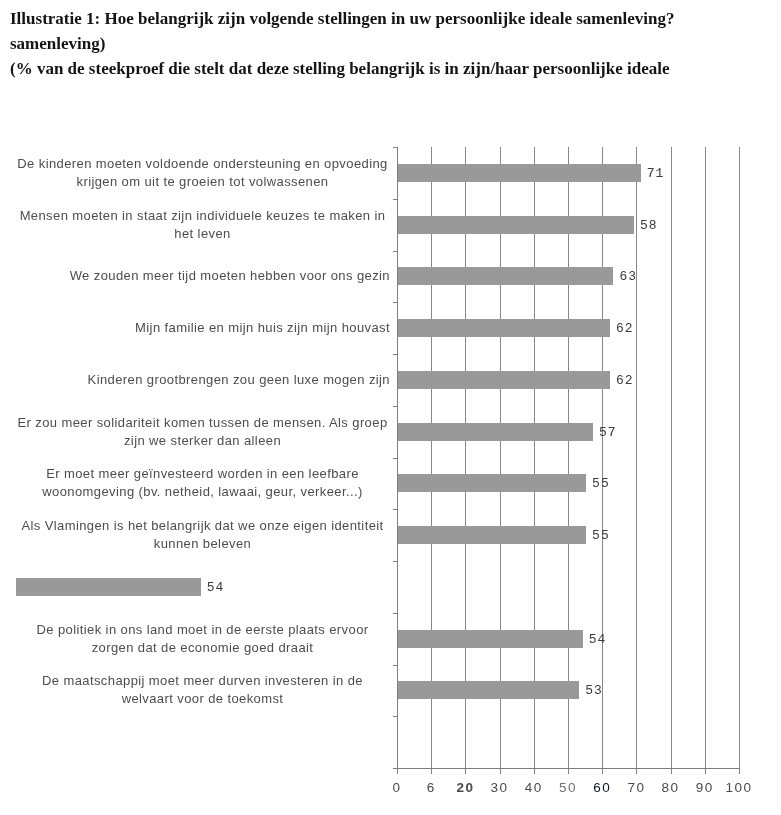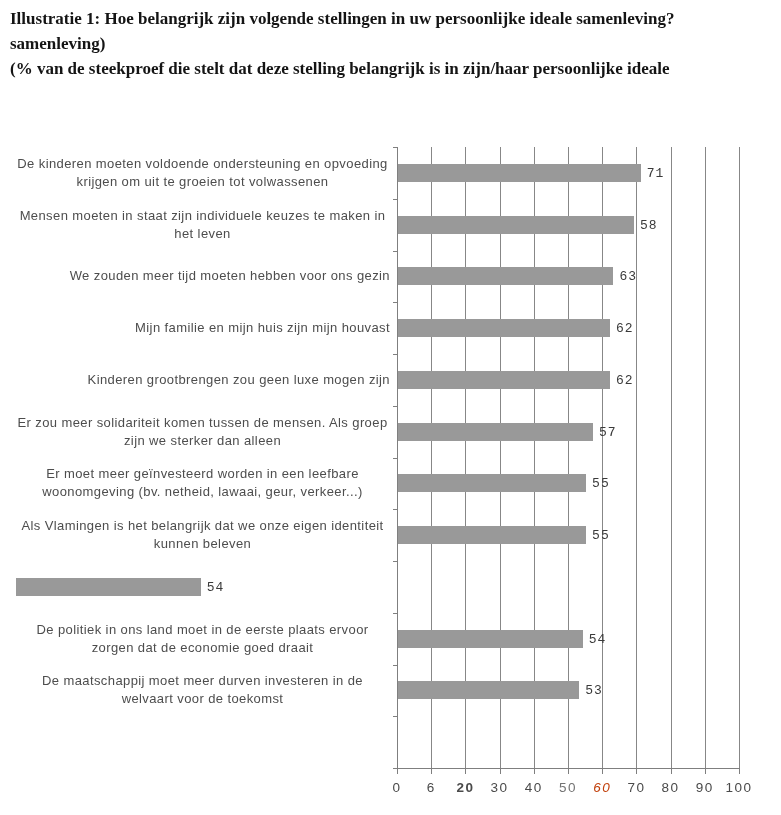--- a/index.html
+++ b/index.html
@@ -275,21 +275,21 @@
         <div class="cat-tick" style="top: 569.25px; background: rgb(127, 127, 127);"></div>
         <div class="cat-tick" style="top: 621px; background: rgb(127, 127, 127);"></div>
       </div>
     <div id="xaxis-labels">
         <div class="x-label" style="left: 0%; color: rgb(74, 74, 74);">0</div>
         <div class="x-label" style="left: 10%; color: rgb(74, 74, 74);">6</div>
         <div class="x-label" style="left: 20%; color: rgb(74, 74, 74); font-weight: bold;">20</div>
         <div class="x-label" style="left: 30%; color: rgb(74, 74, 74);">30</div>
         <div class="x-label" style="left: 40%; color: rgb(74, 74, 74);">40</div>
         <div class="x-label" style="left: 50%; color: #737373;">50</div>
-        <div class="x-label" style="left: 60%; color: #c2410c; font-style: italic;">60</div>
+        <div class="x-label" style="left: 60%; color: #0f172a;">60</div>
         <div class="x-label" style="left: 70%; color: rgb(74, 74, 74);">70</div>
         <div class="x-label" style="left: 80%; color: rgb(74, 74, 74);">80</div>
         <div class="x-label" style="left: 90%; color: rgb(74, 74, 74);">90</div>
         <div class="x-label" style="left: 100%; color: rgb(74, 74, 74);">100</div>
       </div>
   </div>
 
 </div>
 
 </body></html>

